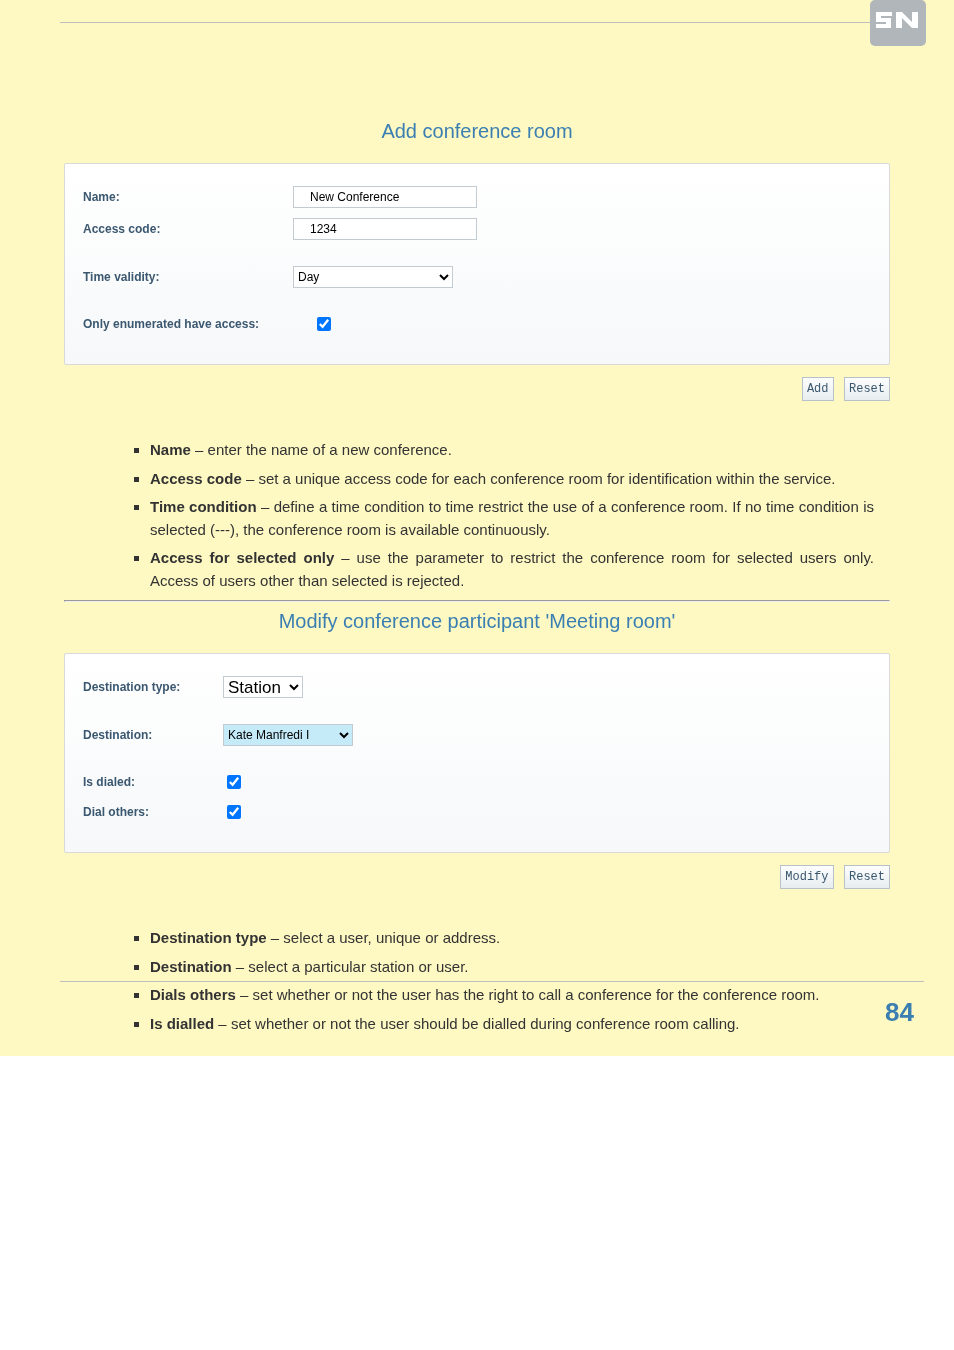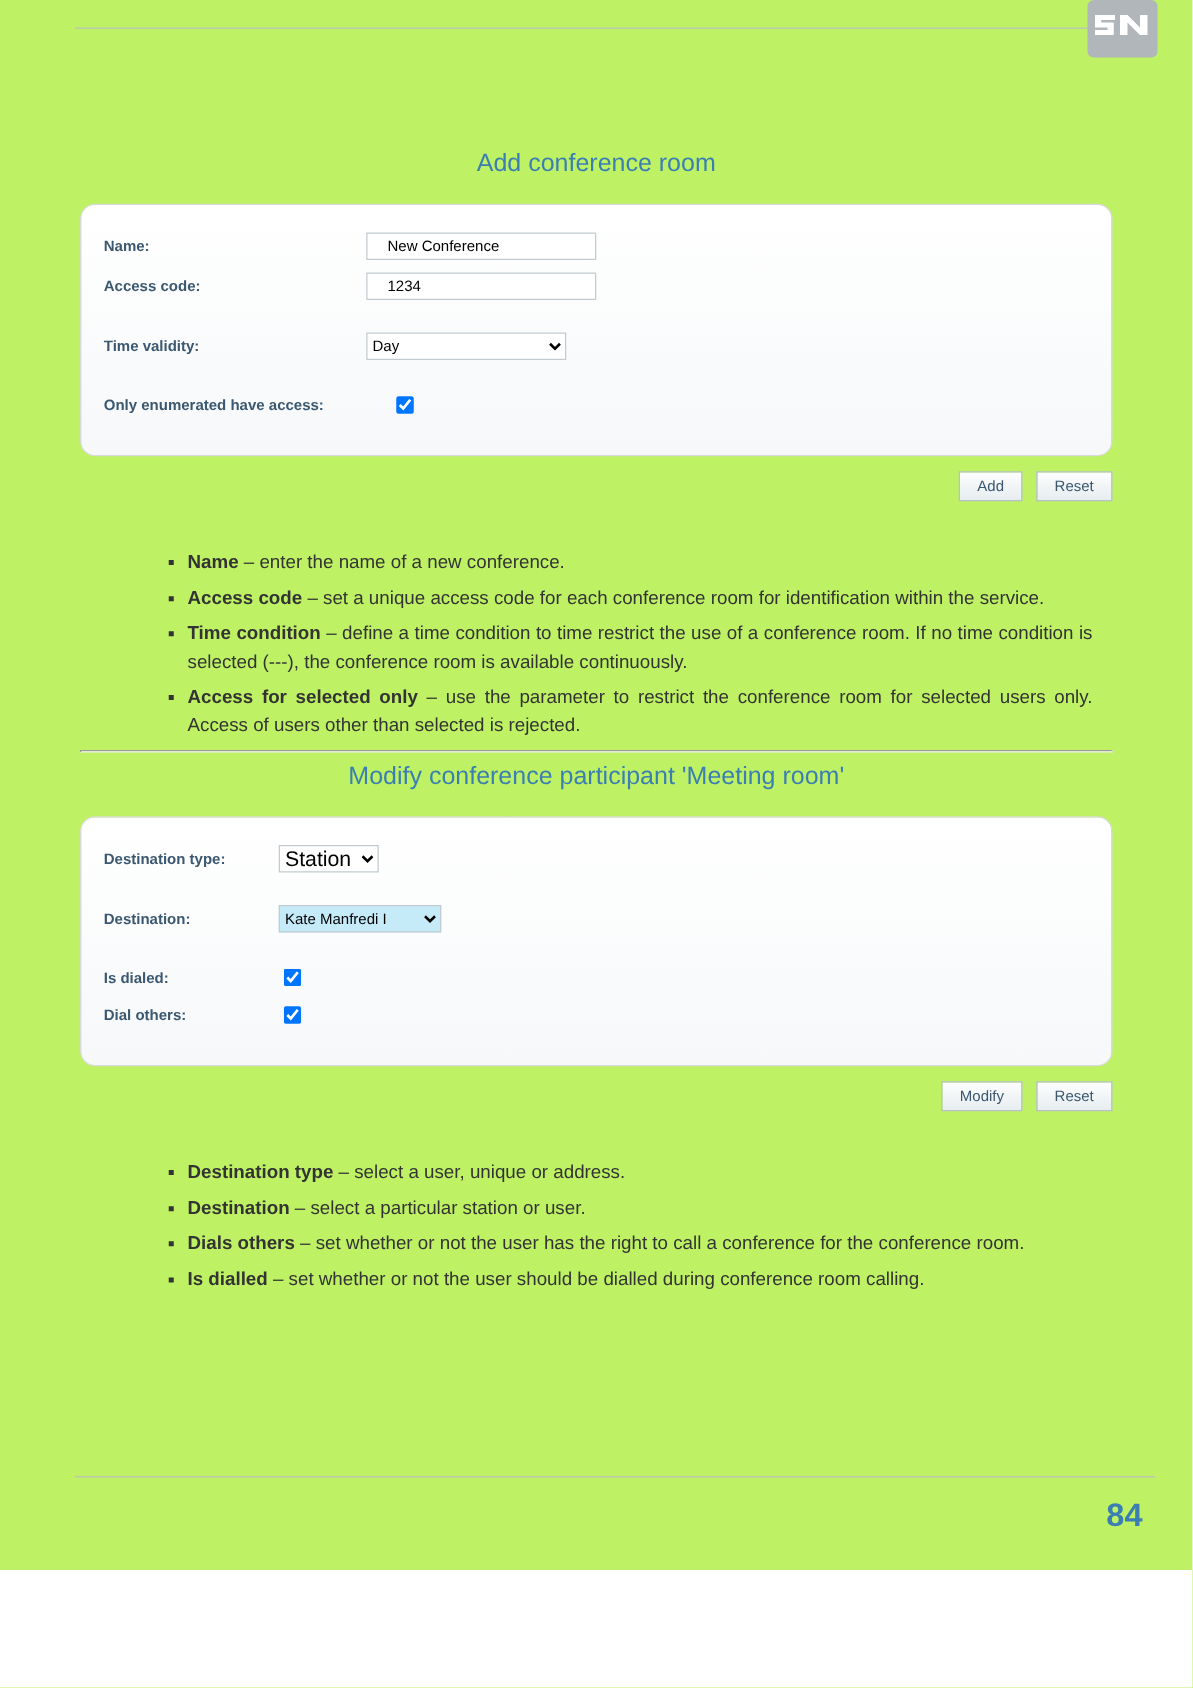--- a/index.html
+++ b/index.html
@@ -1,32 +1,32 @@
 <!DOCTYPE html>
 <html><head>
 <meta charset="utf-8">
 <style>
 html,body{margin:0;padding:0;font-family:Verdana,Geneva,sans-serif;background:#fff;color:#333}
-.page{position:relative;width:954px;height:1256px;margin:0 auto;background:#bef264}
+.page{position:relative;width:954px;height:1056px;margin:0 auto;background:#fef9c3}
 .topline{position:absolute;top:22px;left:60px;right:30px;height:0;border-top:1px solid #bfbfbf}
 .logo{position:absolute;top:0;right:28px;width:56px;height:46px;background:#b0b6b9;border-radius:5px}
 .logo svg{display:block;margin:6px auto 0}
 .content{position:absolute;top:120px;left:64px;right:64px}
 .caption{color:#3b7fb2;font-family:Tahoma,Verdana,sans-serif;font-size:20px;text-align:center;margin:0 0 20px}
-.formpanel{border:1px solid #d9d9d9;background:linear-gradient(#fff,#f6f8f9);border-radius:12px;padding:14px 18px 20px}
+.formpanel{border:1px solid #d9d9d9;background:linear-gradient(#fff,#f6f8f9);border-radius:2px;padding:14px 18px 20px}
 .row{display:flex;align-items:center;margin:8px 0 10px}
 .row .lbl{width:210px;color:#3b5870;font-weight:bold;font-size:12px}
 .row2 .lbl{width:140px}
 input.txt{width:150px;height:18px;border:1px solid #c2cbd1;background:#fff;font-size:12px;padding:1px 16px;font-family:inherit}
 select.sel{width:160px;height:22px;border:1px solid #c2cbd1;background:#fff;font-size:12px}
 select.sel2{width:80px;height:22px;border:1px solid #c2cbd1;background:#fff;font-size:17px}
 select.sel3{width:130px;height:22px;border:1px solid #c2cbd1;background:#c5ebf9;font-size:12px}
 input.cb{width:14px;height:14px}
 .btnbar{text-align:right;margin-top:12px}
-.btn{display:inline-block;border:1px solid #b7c1c7;background:linear-gradient(#fdfdfd,#e7edf0);color:#3b5870;font-size:12px;padding:4px 14px;margin-left:6px;cursor:pointer;font-family:Liberation Sans, sans-serif}
+.btn{display:inline-block;border:1px solid #b7c1c7;background:linear-gradient(#fdfdfd,#e7edf0);color:#3b5870;font-size:12px;padding:4px 4px;margin-left:6px;cursor:pointer;font-family:Liberation Mono, monospace}
 ul.bul{margin:38px 0 0;padding-left:70px}
 ul.bul li{list-style:square;margin:0 16px 6px;font-size:15px;line-height:1.5;text-align:justify}
 h2.sect{color:#3b5870;font-family:Arial,Helvetica,sans-serif;font-size:26px;font-weight:bold;margin:34px 0 4px}
 h2.sect+hr{border:0;border-top:1px solid #bfbfbf;margin:2px 0 14px}
 p.intro{font-size:13.2px;line-height:1.55;margin:0 0 40px 68px;text-align:justify}
 .pagenum{position:absolute;bottom:28px;right:40px;color:#3b7fb2;font-size:26px;font-weight:bold;font-family:Arial}
 .foothr{position:absolute;bottom:74px;left:60px;right:30px;border-top:1px solid #bfbfbf}
 .gap{height:8px}
 </style>
 </head>

